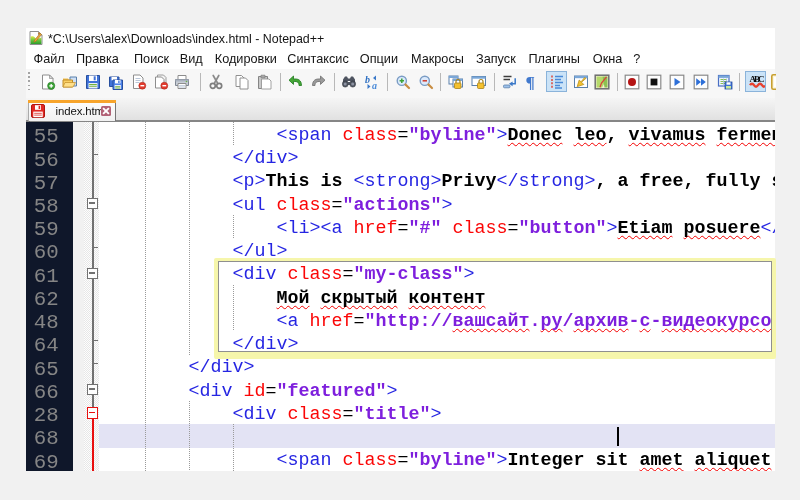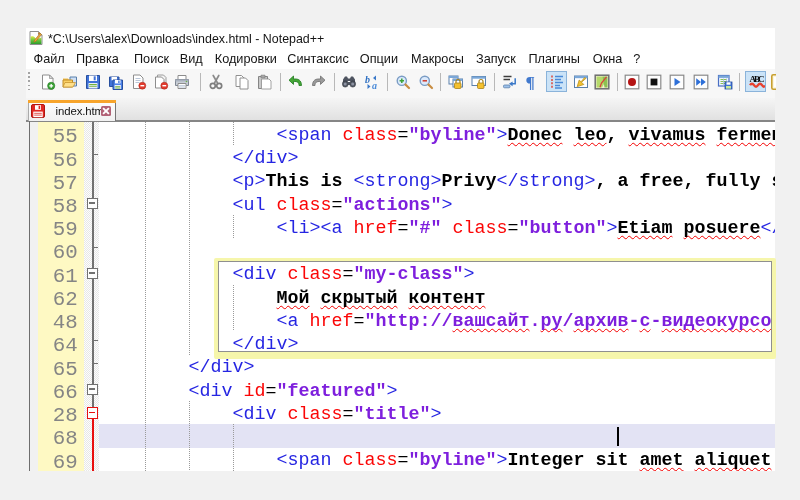--- a/index.html
+++ b/index.html
@@ -16,21 +16,21 @@
   #titletext{left:48px;top:31.5px;font-size:12.4px;color:#141414;letter-spacing:0px;}
   .mi{position:absolute;top:51.8px;font-size:12.7px;color:#141414;}
   
   #tab{left:27.5px;top:100px;width:88px;height:21.2px;background:linear-gradient(#fdfdfd,#f1f1f1);
        border-left:1px solid #aaa;border-right:1.6px solid #767676;box-sizing:border-box;}
   #taborange{left:27.5px;top:100px;width:88px;height:3px;background:#f7a42b;}
   #tabtext{left:47.5px;top:105.4px;font-size:11.4px;letter-spacing:-0.1px;color:#111;padding-left:8px;}
   #tabx{left:100.7px;top:106px;width:10px;height:10px;background:#b26276;border-radius:1.5px;}
   
   #edleft{left:29px;top:121.2px;width:1.2px;height:350px;background:#6e6e6e;}
-  #gutter{left:38px;top:121.8px;width:54px;height:349.4px;background:#fef9c3;}
+  #gutter{left:19px;top:121.8px;width:54px;height:349.4px;background:#0f172a;}
   #foldm{left:84px;top:121.8px;width:14.5px;height:349.4px;
          background-image:conic-gradient(#fdfdfd 25%,#e7e7e7 0 50%,#fdfdfd 0 75%,#e7e7e7 0);
          background-size:2px 2px;}
   #textarea{left:98.5px;top:121.8px;width:676.5px;height:349.4px;background:#fff;overflow:hidden;}
   
   .cl{position:absolute;left:2px;white-space:pre;font-family:"Liberation Mono",monospace;
       font-size:18.33px;line-height:23.24px;height:23.24px;color:#000;}
   .ln{position:absolute;right:0;width:54px;text-align:right;padding-right:14.2px;
       box-sizing:border-box;font-family:"Liberation Mono",monospace;font-size:20.8px;
       line-height:23.24px;color:#858585;transform:translateY(3.1px);}
@@ -331,20 +331,21 @@
   <div class="ig" style="left:90.6px;top:279.4px;height:70px"></div>
   <div class="ig" style="left:134.9px;top:0;height:23.7px"></div>
   <div class="ig" style="left:134.9px;top:93.5px;height:23.2px"></div>
   <div class="ig" style="left:134.9px;top:163.2px;height:46.5px"></div>
   <div class="ig" style="left:134.9px;top:302.6px;height:46.8px"></div>
   <div class="cl" style="top:2.20px">                <span class="t">&lt;span </span><span class="at">class</span>=<span class="v">"byline"</span><span class="t">&gt;</span><span class="b"><span class="sq">Donec</span> <span class="sq">leo</span>, <span class="sq">vivamus</span> <span class="sq">fermentum</span> </span></div>
   <div class="cl" style="top:25.44px">            <span class="t">&lt;/div&gt;</span></div>
   <div class="cl" style="top:48.68px">            <span class="t">&lt;p&gt;</span><span class="b">This is </span><span class="t">&lt;strong&gt;</span><span class="b">Privy</span><span class="t">&lt;/strong&gt;</span><span class="b">, a free, fully standards</span></div>
   <div class="cl" style="top:71.92px">            <span class="t">&lt;ul </span><span class="at">class</span>=<span class="v">"actions"</span><span class="t">&gt;</span></div>
   <div class="cl" style="top:95.16px">                <span class="t">&lt;li&gt;&lt;a </span><span class="at">href</span>=<span class="v">"#"</span> <span class="at">class</span>=<span class="v">"button"</span><span class="t">&gt;</span><span class="b"><span class="sq">Etiam</span> <span class="sq">posuere</span></span><span class="t">&lt;/a&gt;&lt;/li&gt;</span></div>
+  <div class="cl" style="top:118.40px">            <span class="t">&lt;/ul&gt;</span></div>
   <div class="cl" style="top:141.64px">            <span class="t">&lt;div </span><span class="at">class</span>=<span class="v">"my-class"</span><span class="t">&gt;</span></div>
   <div class="cl" style="top:164.88px">                <span class="b"><span class="sq">Мой</span> <span class="sq">скрытый</span> <span class="sq">контент</span></span></div>
   <div class="cl" style="top:188.12px">                <span class="t">&lt;a </span><span class="at">href</span>=<span class="v">"http://<span class="sq">вашсайт</span>.<span class="sq">ру</span>/<span class="sq">архив</span>-<span class="sq">с</span>-<span class="sq">видеокурсом</span></span></div>
   <div class="cl" style="top:211.36px">            <span class="t">&lt;/div&gt;</span></div>
   <div class="cl" style="top:234.60px">        <span class="t">&lt;/div&gt;</span></div>
   <div class="cl" style="top:257.84px">        <span class="t">&lt;div </span><span class="at">id</span>=<span class="v">"featured"</span><span class="t">&gt;</span></div>
   <div class="cl" style="top:281.08px">            <span class="t">&lt;div </span><span class="at">class</span>=<span class="v">"title"</span><span class="t">&gt;</span></div>
   <div class="cl" style="top:327.56px">                <span class="t">&lt;span </span><span class="at">class</span>=<span class="v">"byline"</span><span class="t">&gt;</span><span class="b">Integer sit <span class="sq">amet</span> <span class="sq">aliquet</span></span></div>
   <div class="abs" id="caret" style="left:518.9px;top:305.5px;width:2px;height:19px;background:#000"></div>
 </div>

